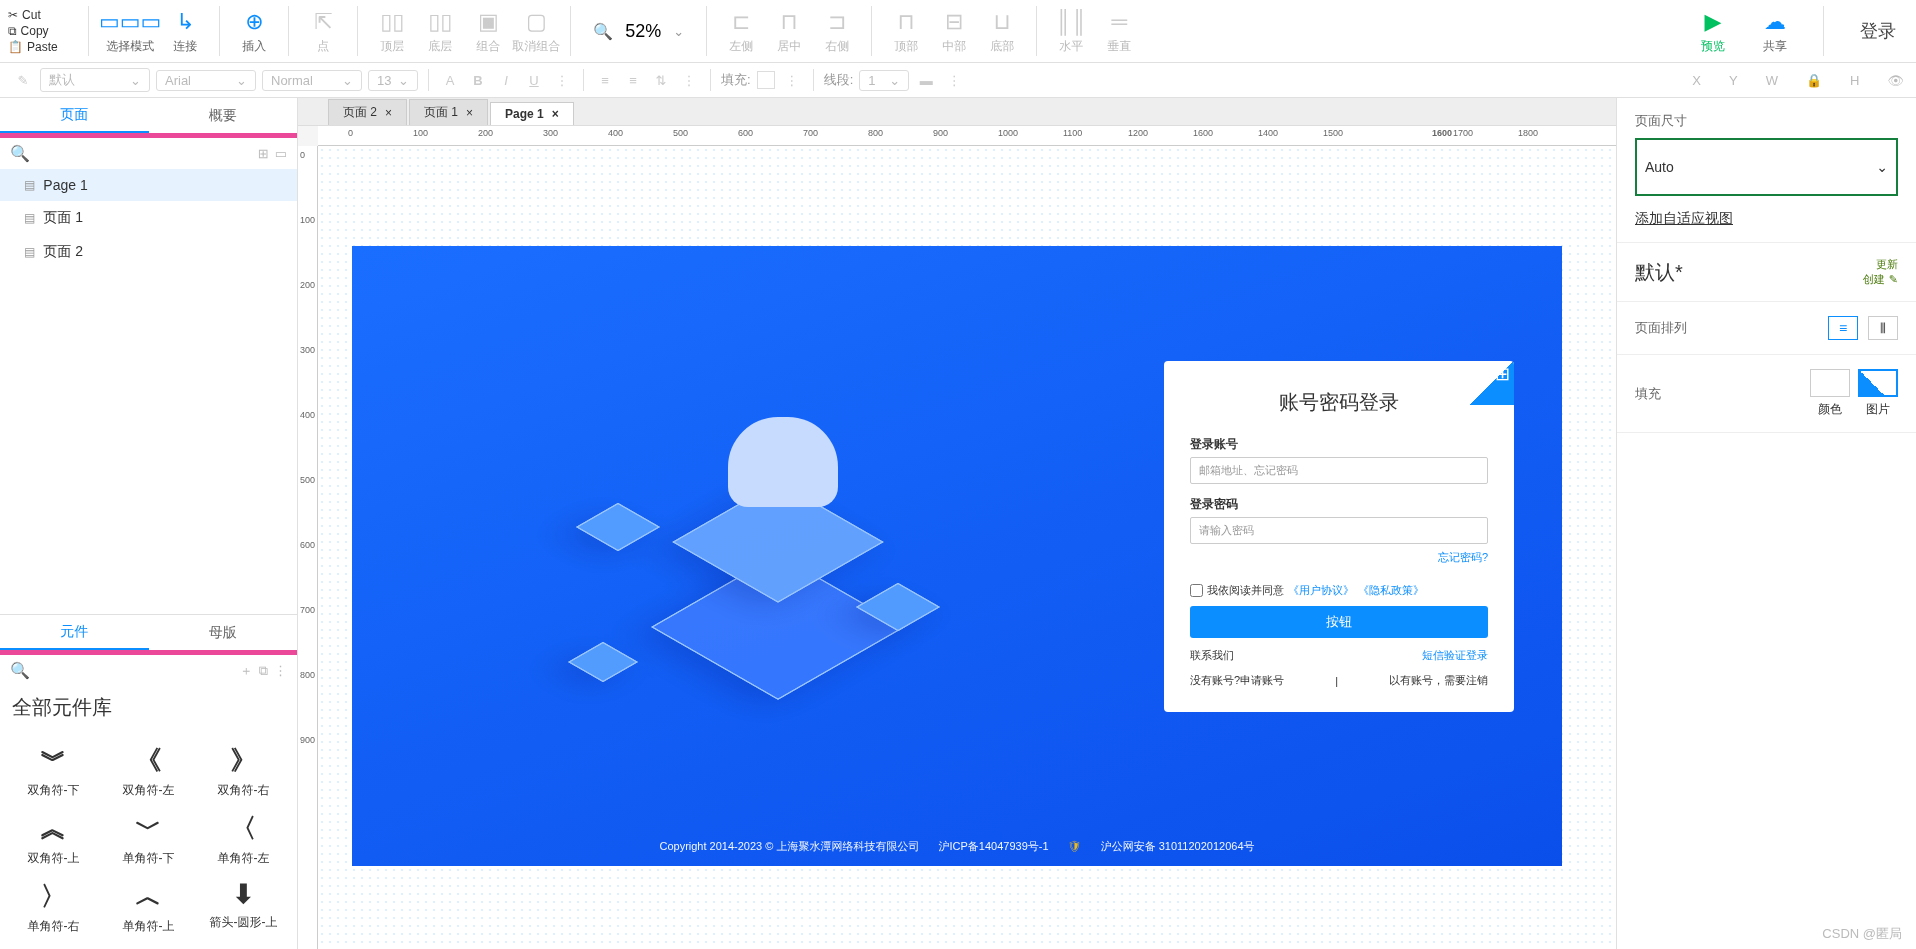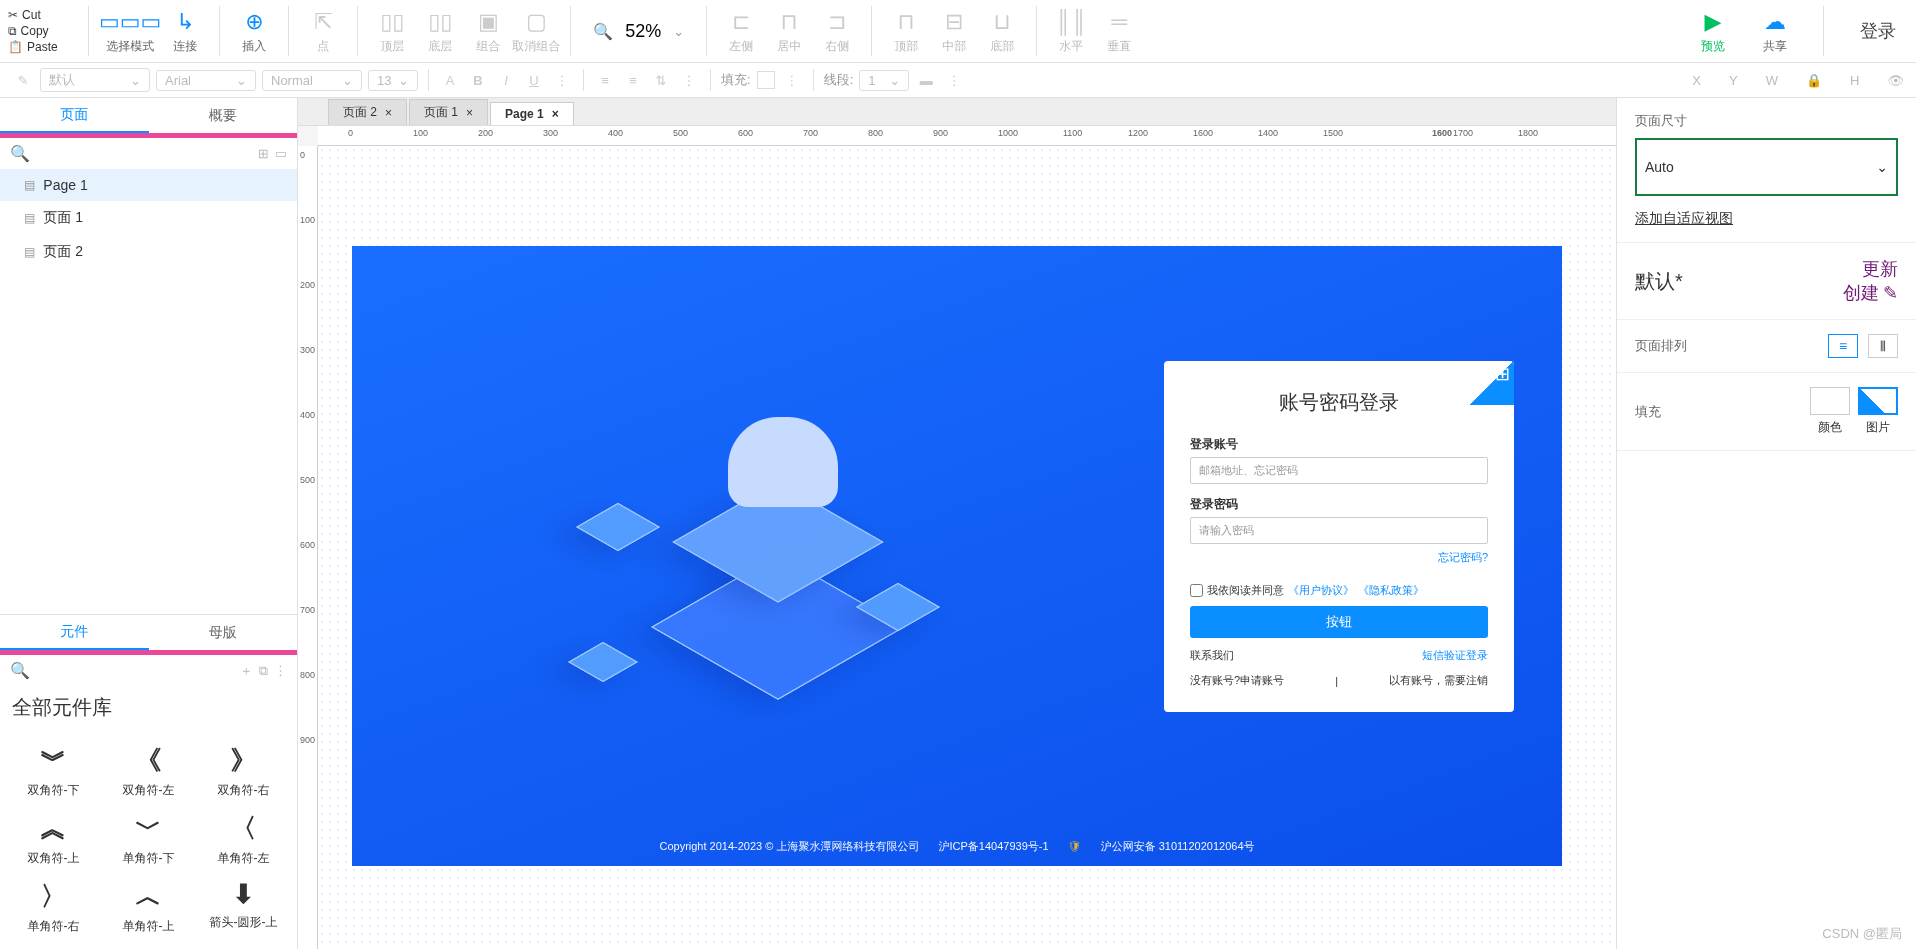--- a/index.html
+++ b/index.html
@@ -450,21 +450,21 @@
       <div class="rlabel">页面尺寸</div>
       <div class="rselect">
           <span>Auto</span>
           <span>⌄</span>
         </div>
       <span class="rlink">添加自适应视图</span>
     </div>
     <div class="rsec">
       <div class="rrow">
         <span style="font-size:20px">默认*</span>
-        <div style="text-align:right;font-size:18px;color:#701a75">
+        <div style="text-align:right;font-size:11px;color:#4d7c0f">
           <div>更新</div>
           <div style="display:flex;align-items:center;gap:4px">
               <span>创建</span>
               <span>✎</span>
             </div>
         </div>
       </div>
     </div>
     <div class="rsec">
       <div class="rrow">

